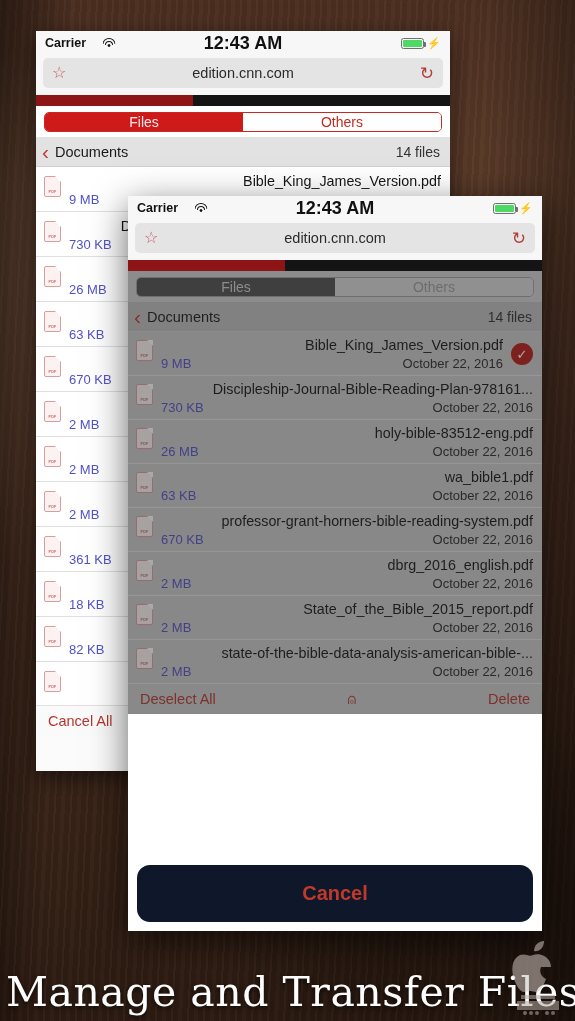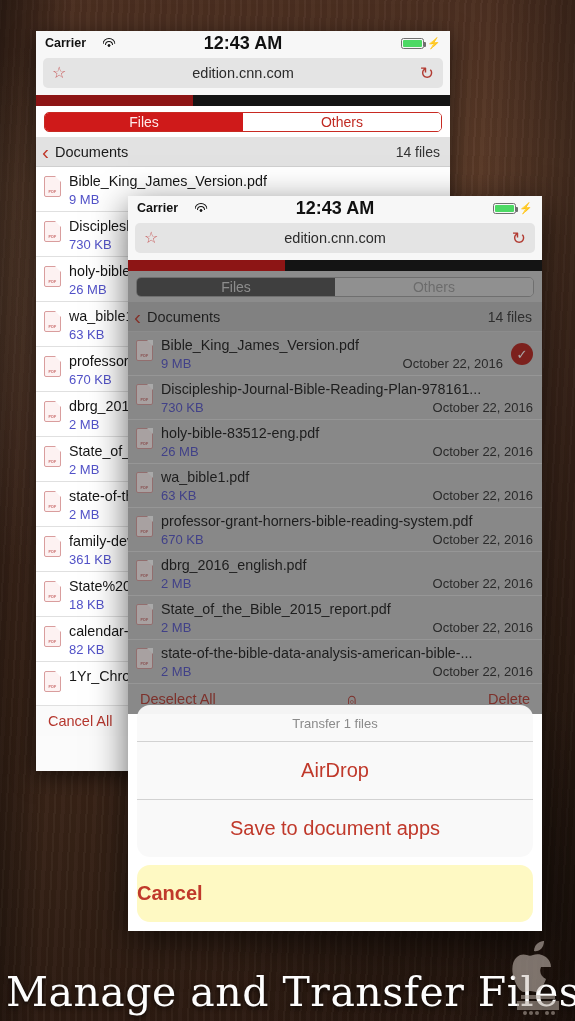--- a/index.html
+++ b/index.html
@@ -85,21 +85,21 @@
          border-bottom:1px solid #e0e0e0; position:relative; min-height:44px; }
   .pdfico{
     width:17px; height:21px; flex:none; margin-top:3px; margin-right:8px;
     position:relative; background:#fdf2f2; border:1.4px solid #d99d9d; border-radius:2px;
   }
   .pdfico:before{ content:""; position:absolute; right:-1px; top:-1px;
     border-left:6px solid transparent; border-top:6px solid #ffffff; }
   .pdfico:after{ content:"PDF"; position:absolute; left:1px; right:1px; bottom:2px;
     font-size:3.6px; text-align:center; color:#c96c6c; letter-spacing:.2px; font-weight:bold;}
   .fmeta{ flex:1; min-width:0; }
-  .fname{ font-size:14.3px; color:#161616; white-space:nowrap; overflow:hidden; text-overflow:ellipsis; line-height:17px;}
+  .fname{ font-size:14.3px; color:#161616; white-space:nowrap; overflow:hidden; text-overflow:ellipsis; line-height:17px;text-align:right;}
   .fsub{ display:flex; align-items:baseline; margin-top:2px; }
   .fsize{ font-size:13px; color:#5252c8; }
   .fdate{ margin-left:auto; font-size:13px; color:#2c2c2c; padding-left:10px; white-space:nowrap;}
   .tick{ width:22px; height:22px; border-radius:50%; background:#b51d16;
          display:flex; align-items:center; justify-content:center; color:#fff;
          font-size:13px; margin-left:8px; align-self:center; flex:none; }
 
   .toolbar{ display:flex; align-items:center; height:30px; padding:0 12px;
             background:#fafafa; font-size:14.5px; color:#b5372e; }
   .toolbar .mid{ flex:1; text-align:center; }
@@ -131,21 +131,21 @@
   #frontphone .seg{ border-color:#9f9f9f; }
 
   
   .sheetwrap{ position:absolute; left:0; right:0; bottom:0; padding:0 9px 9px; }
   .sheet{ background:rgba(249,249,249,.96); border-radius:13px; overflow:hidden; margin-bottom:8px; }
   .sheet .title{ text-align:center; font-size:13px; color:#8a8a8a; padding:11px 0 10px;
                  border-bottom:1px solid #d2d2d2;}
   .sheet .act{ text-align:center; font-size:20px; color:#c0392b; padding:17px 0;
                border-bottom:1px solid #d2d2d2; }
   .sheet .act:last-child{ border-bottom:none; }
-  .cancel{ background:#fef9c3; border-radius:13px; 
+  .cancel{ background:#0f172a; border-radius:13px; text-align:center;
            font-size:20px; font-weight:bold; color:#c0392b; padding:17px 0; }
 
   
   #caption{
     position:absolute; left:0; right:0; bottom:0; height:90px;
   }
   #caption .txt{
     position:absolute; left:6px; bottom:8px; right:70px;
     font-family:"DejaVu Serif", serif;
     font-size:41px; color:#fdfdfd; letter-spacing:.5px; line-height:1;
@@ -453,25 +453,20 @@
       </div>
 
     <div class="toolbar" style="background:#cacaca">
       <span>Deselect All</span>
       <span class="mid">⍝</span>
       <span class="rt">Delete</span>
     </div>
   </div>
 
   <div class="sheetwrap">
-    <div class="sheet">
-      <div class="title">Transfer 1 files</div>
-      <div class="act">AirDrop</div>
-      <div class="act">Save to document apps</div>
-    </div>
     <div class="cancel">Cancel</div>
   </div>
 </div>
 
 <div id="caption">
   <div class="txt">Manage and Transfer Files</div>
   <svg id="wm" viewBox="0 0 64 80">
     <path d="M34 12c3-3 3-8 3-8s-5 0-8 4c-2 3-2 6-2 6s4 1 7-2z" fill="#cfc4bc"></path>
     <path d="M44 30c0-8-7-11-7-11-3-2-8-2-11-1-2 1-4 1-6 0-3-1-7-1-10 2-5 4-6 13-3 22 2 6 6 13 10 13 2 0 3-1 6-1s4 1 6 1c4 0 8-7 10-13-5-2-7-7-5-12z" fill="#cfc4bc"></path>
     <path d="M14 58h34v4H14z" fill="#b8aca3"></path>

